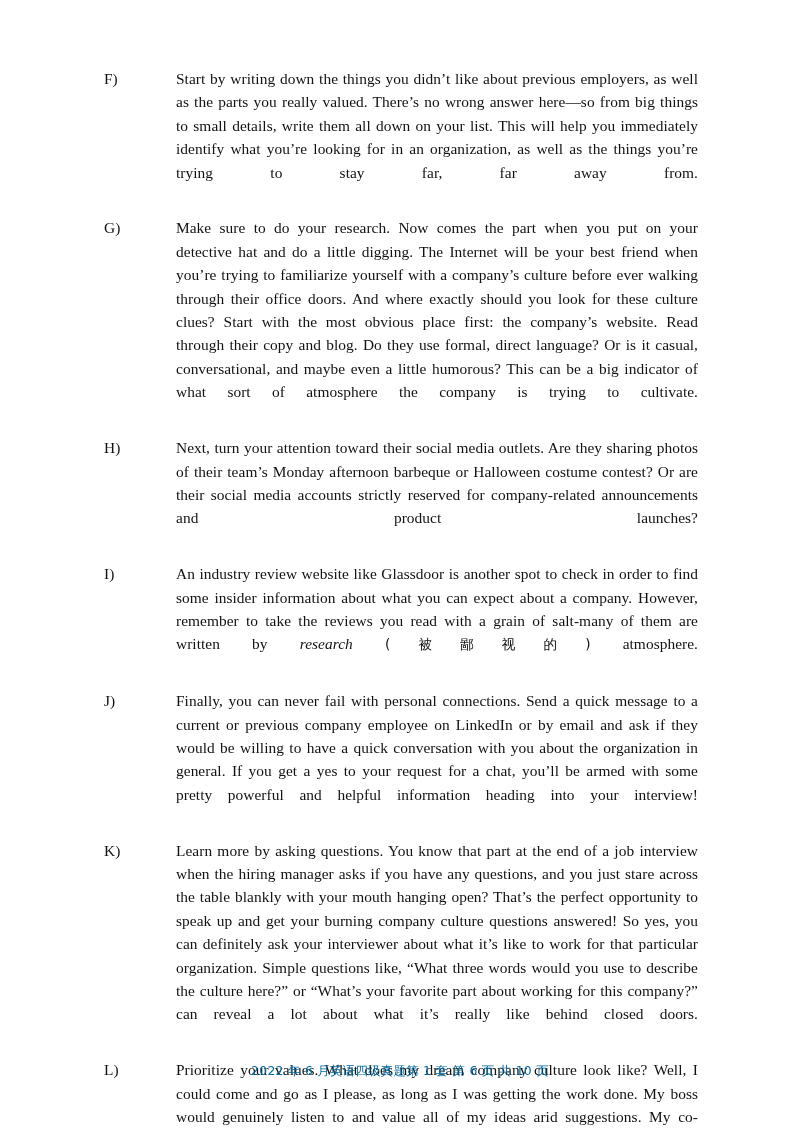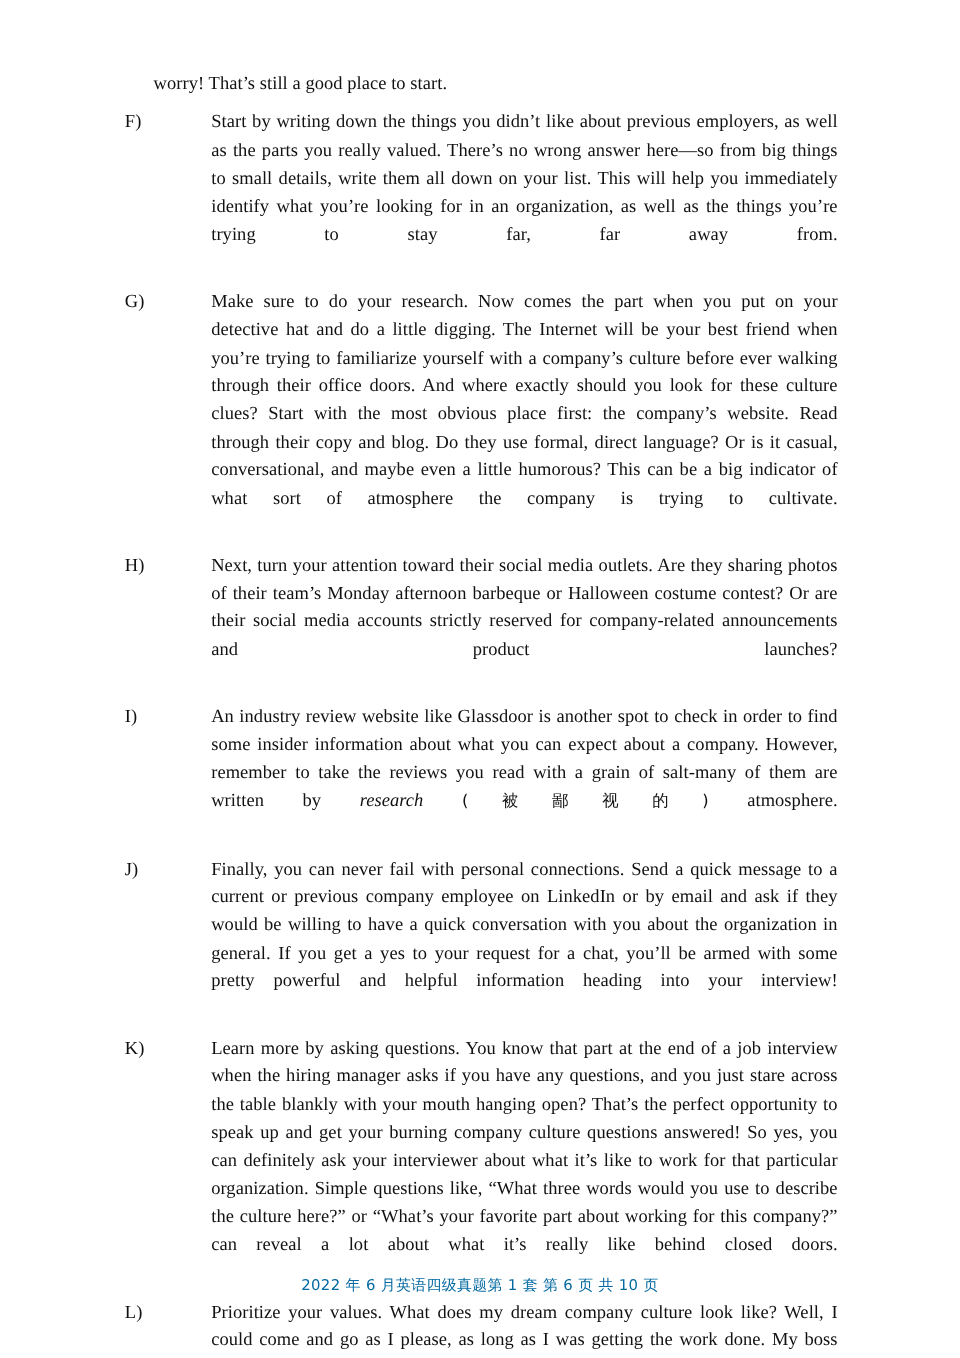--- a/index.html
+++ b/index.html
@@ -98,21 +98,20 @@
     letter-spacing: 0.3px;
   }
 </style>
 </head>
 <body>
 
 <div id="page">
 
   <div id="content">
 
-    <p class="carryover">worry! That’s still a good place to start.</p>
 
     <div class="para">
       <span class="label">F)</span>
       <span class="body">Start by writing down the things you didn’t like about previous employers, as well as the parts you really valued. There’s no wrong answer here—so from big things to small details, write them all down on your list. This will help you immediately identify what you’re looking for in an organization, as well as the things you’re trying to stay far, far away from.</span>
     </div>
 
     <div class="para">
       <span class="label">G)</span>
       <span class="body">Make sure to do your research. Now comes the part when you put on your detective hat and do a little digging. The Internet will be your best friend when you’re trying to familiarize yourself with a company’s culture before ever walking through their office doors. And where exactly should you look for these culture clues? Start with the most obvious place first: the company’s website. Read through their copy and blog. Do they use formal, direct language? Or is it casual, conversational, and maybe even a little humorous? This can be a big indicator of what sort of atmosphere the company is trying to cultivate.</span>
     </div>

